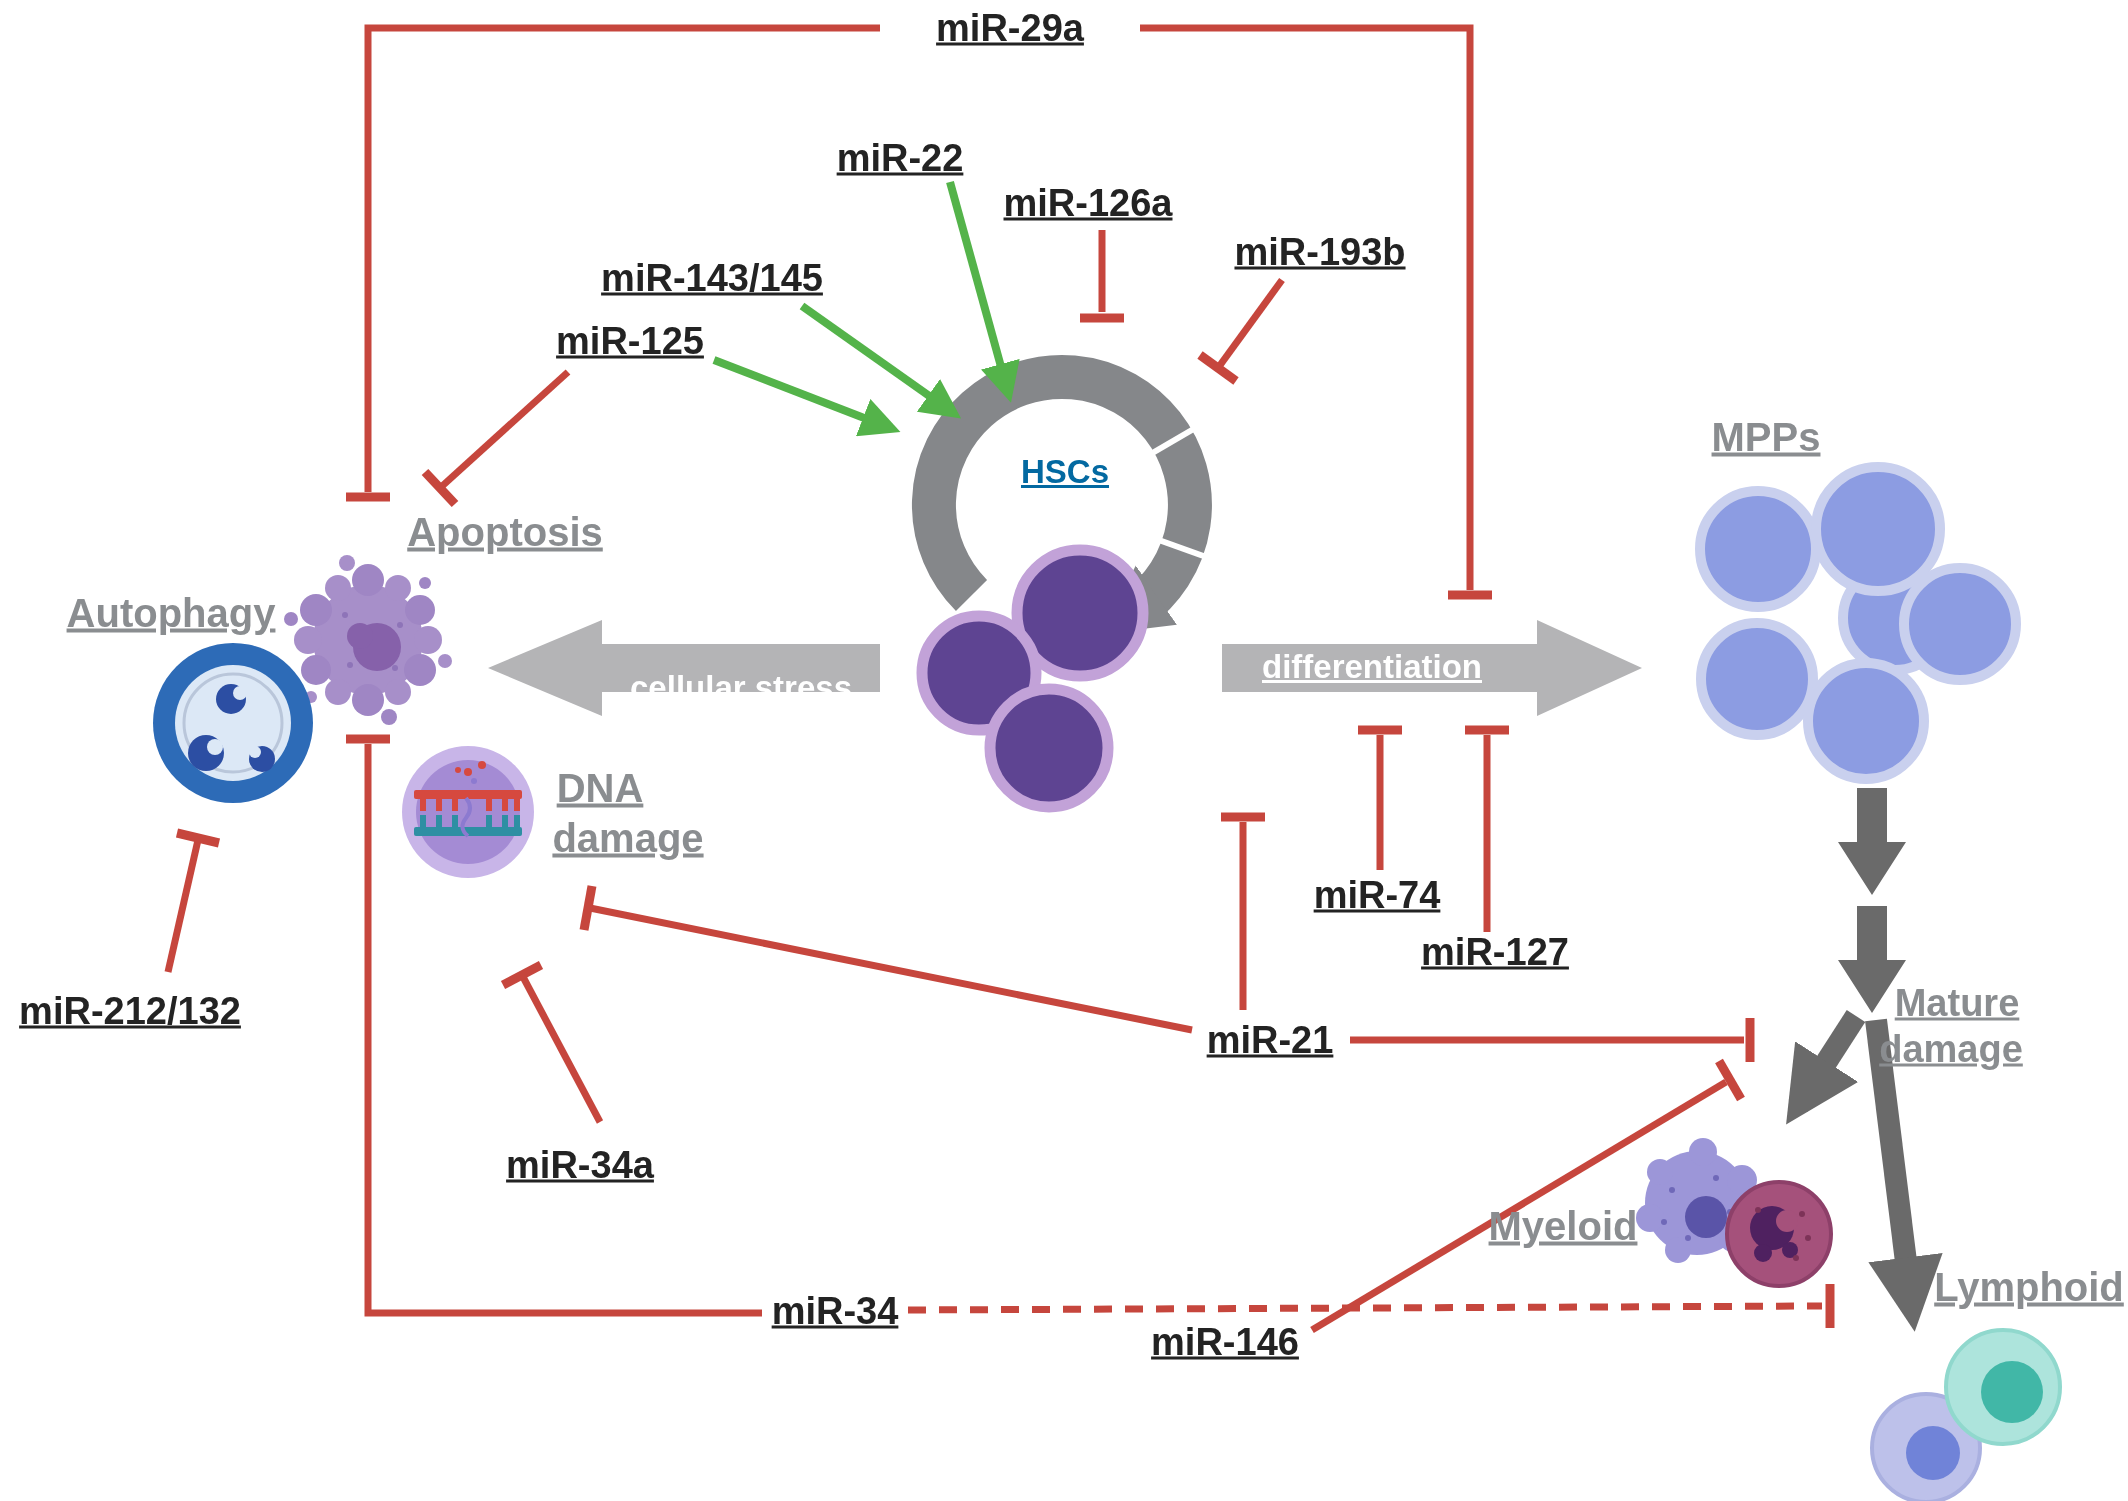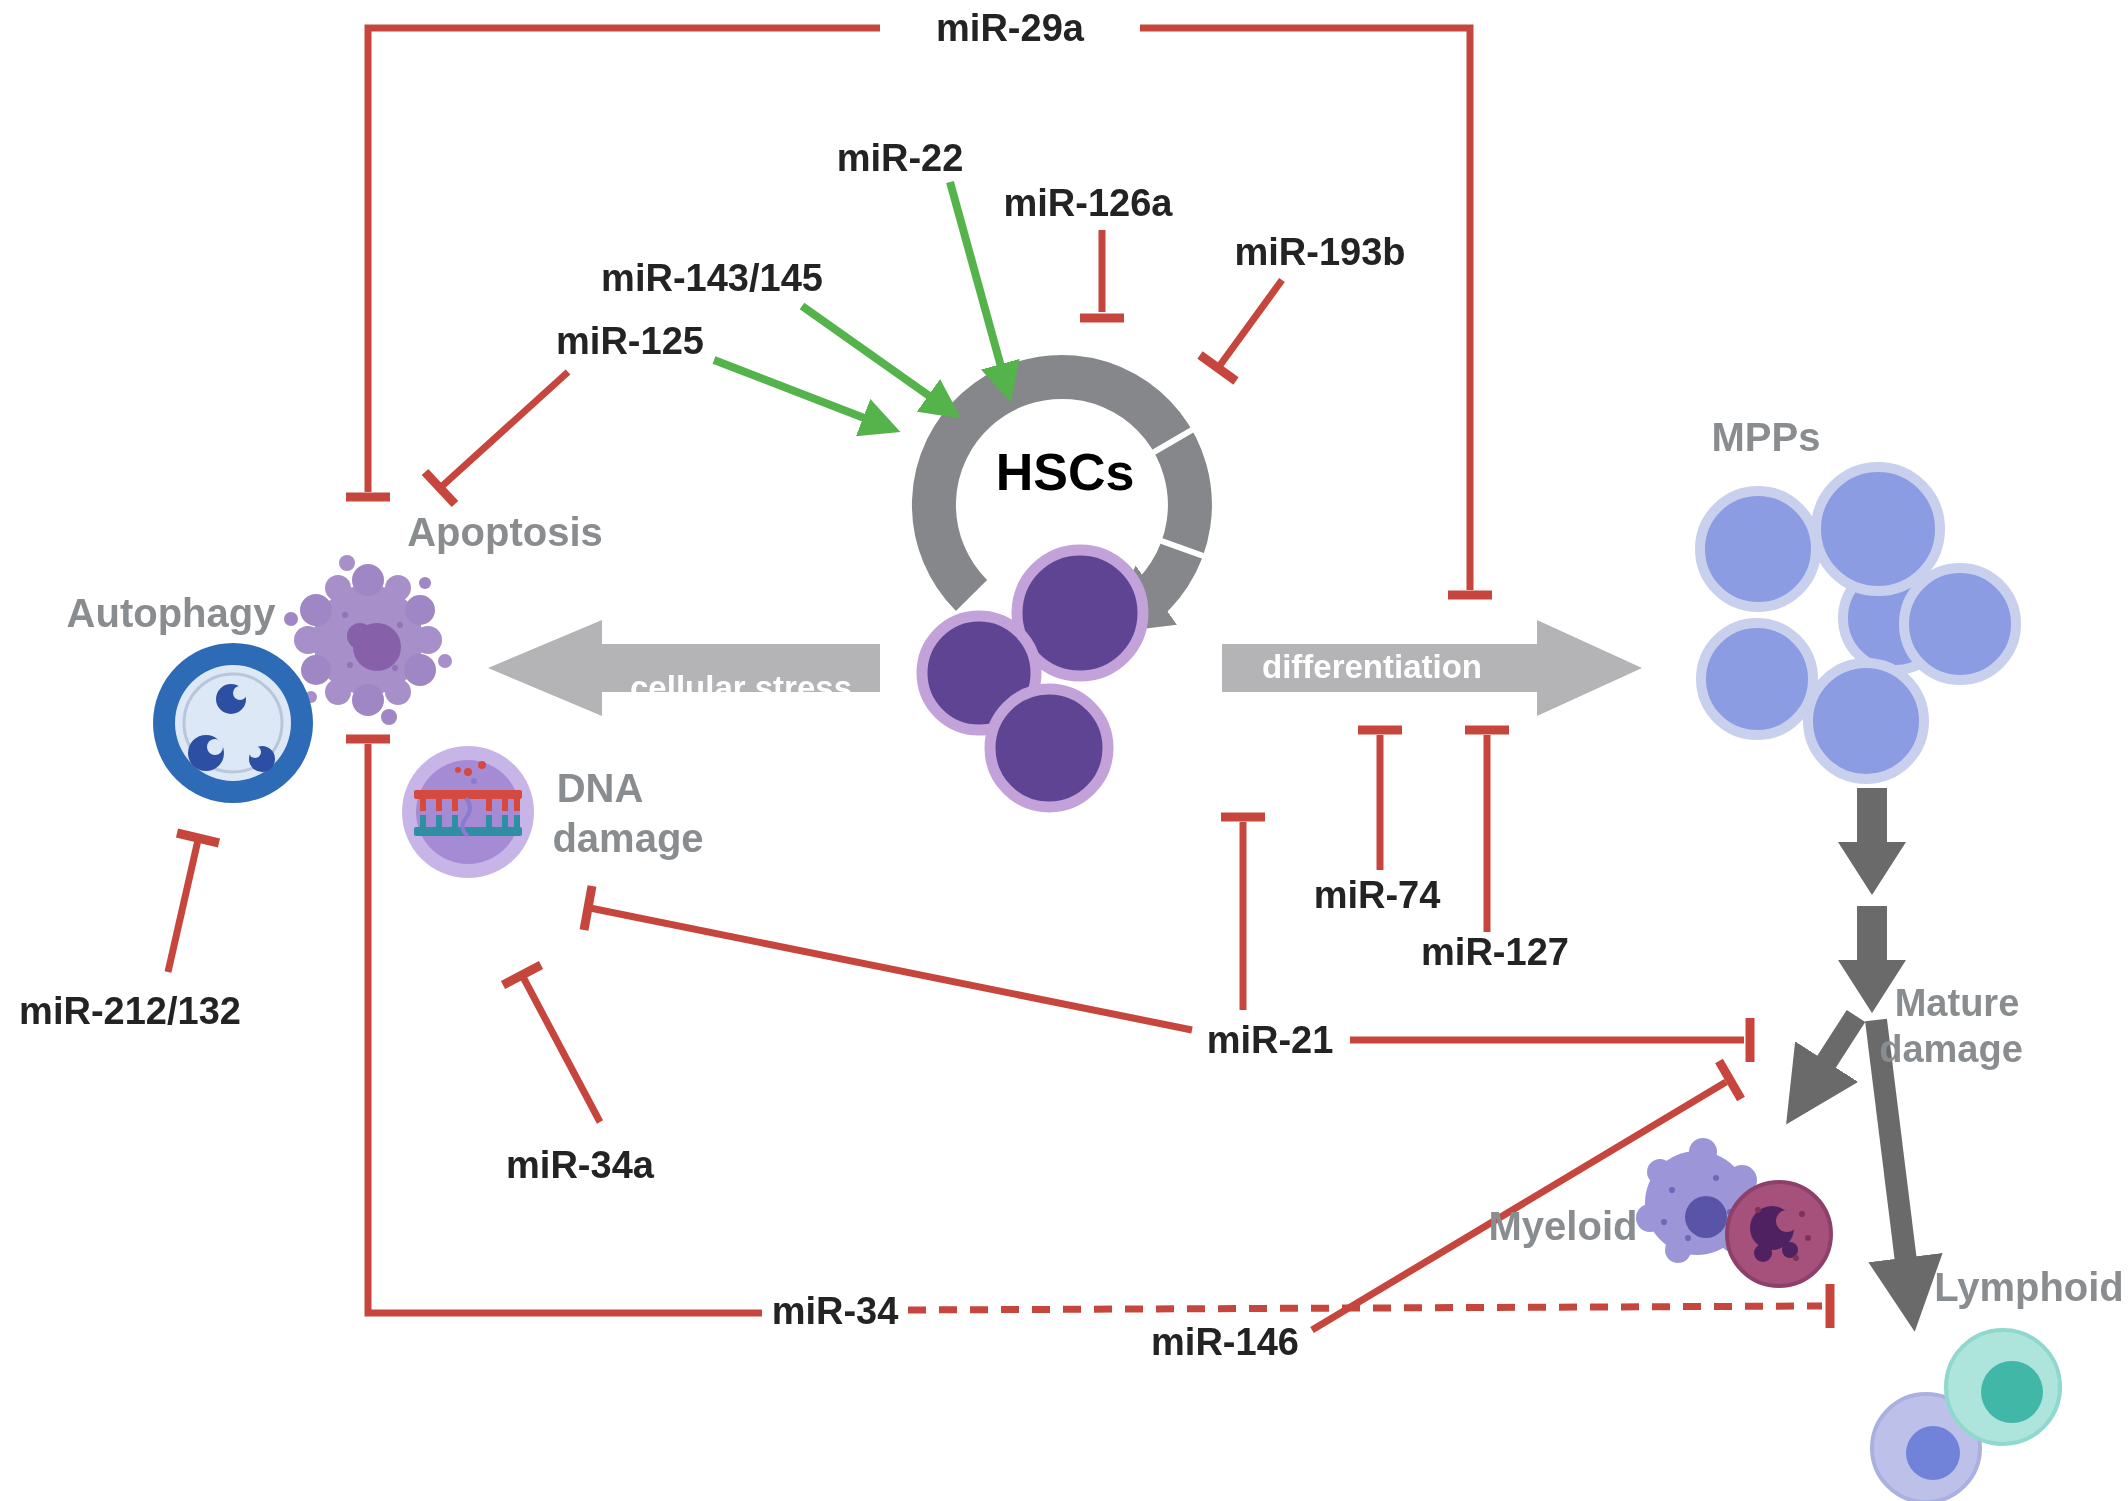--- a/index.html
+++ b/index.html
@@ -1,23 +1,23 @@
 <!DOCTYPE html>
 <html><head>
 <meta charset="utf-8">
 <style>
   html,body{margin:0;padding:0;background:#ffffff;}
   #stage{position:relative;width:2128px;height:1501px;background:#ffffff;overflow:hidden;
          font-family:"Liberation Sans", sans-serif;}
   #layer-svg{position:absolute;left:0;top:0;}
-  .lbl{position:absolute;transform:translate(-50%,-50%);white-space:nowrap;font-weight:bold;}
+  .lbl{position:absolute;transform:translate(-50%,-50%);white-space:nowrap;font-weight:bold;text-decoration:underline;}
   .mir{font-size:38px;color:#232323;letter-spacing:0px;}
   .node{font-size:40px;color:#8a8d90;}
   .node-sm{font-size:38px;color:#8a8d90;text-align:right;}
-  .hsc-t{font-size:52px;color:#000000;}
+  .hsc-t{font-size:33px;color:#0369a1;}
   .proc{font-size:33px;color:#ffffff;}
 </style>
 </head>
 <body>
 
 <div id="stage">
 
 <svg id="layer-svg" width="2128" height="1501" viewBox="0 0 2128 1501">
   <defs>
     <marker id="greenhead" markerUnits="strokeWidth" markerWidth="5" markerHeight="5" refX="3.6" refY="2.5" orient="auto">

